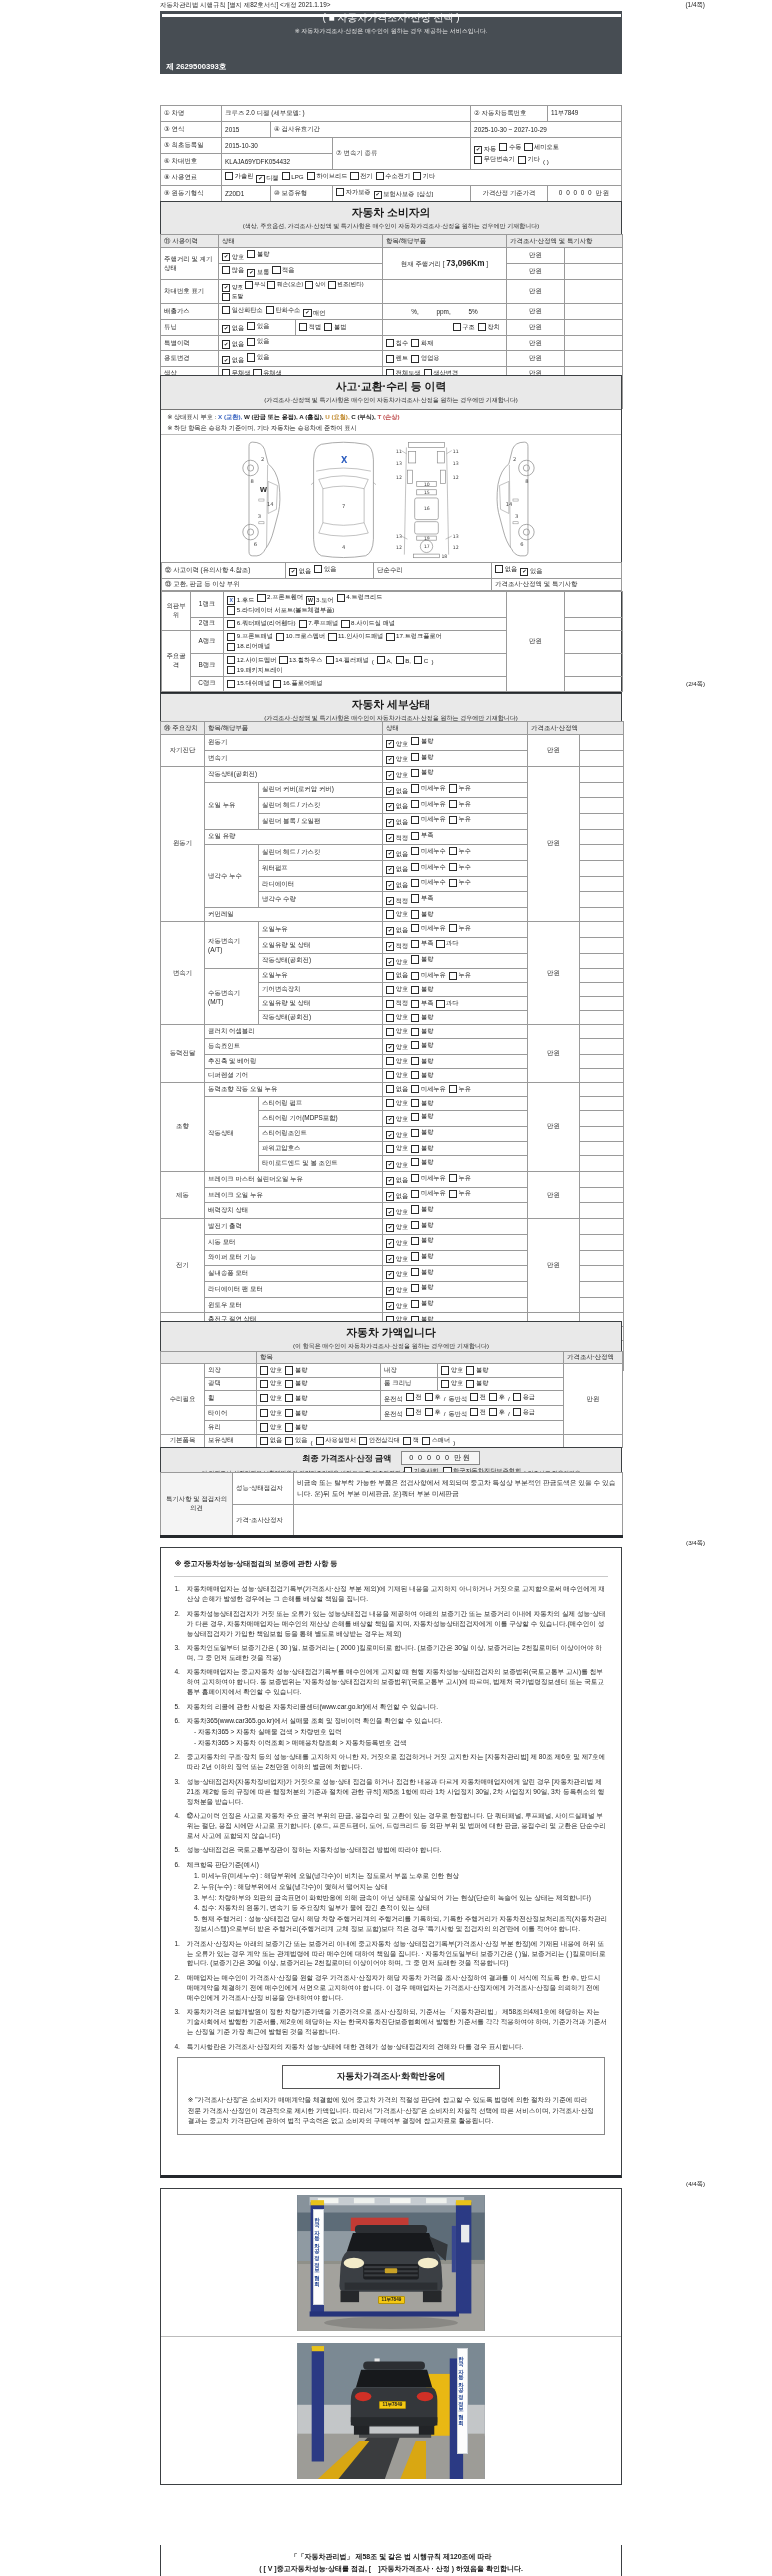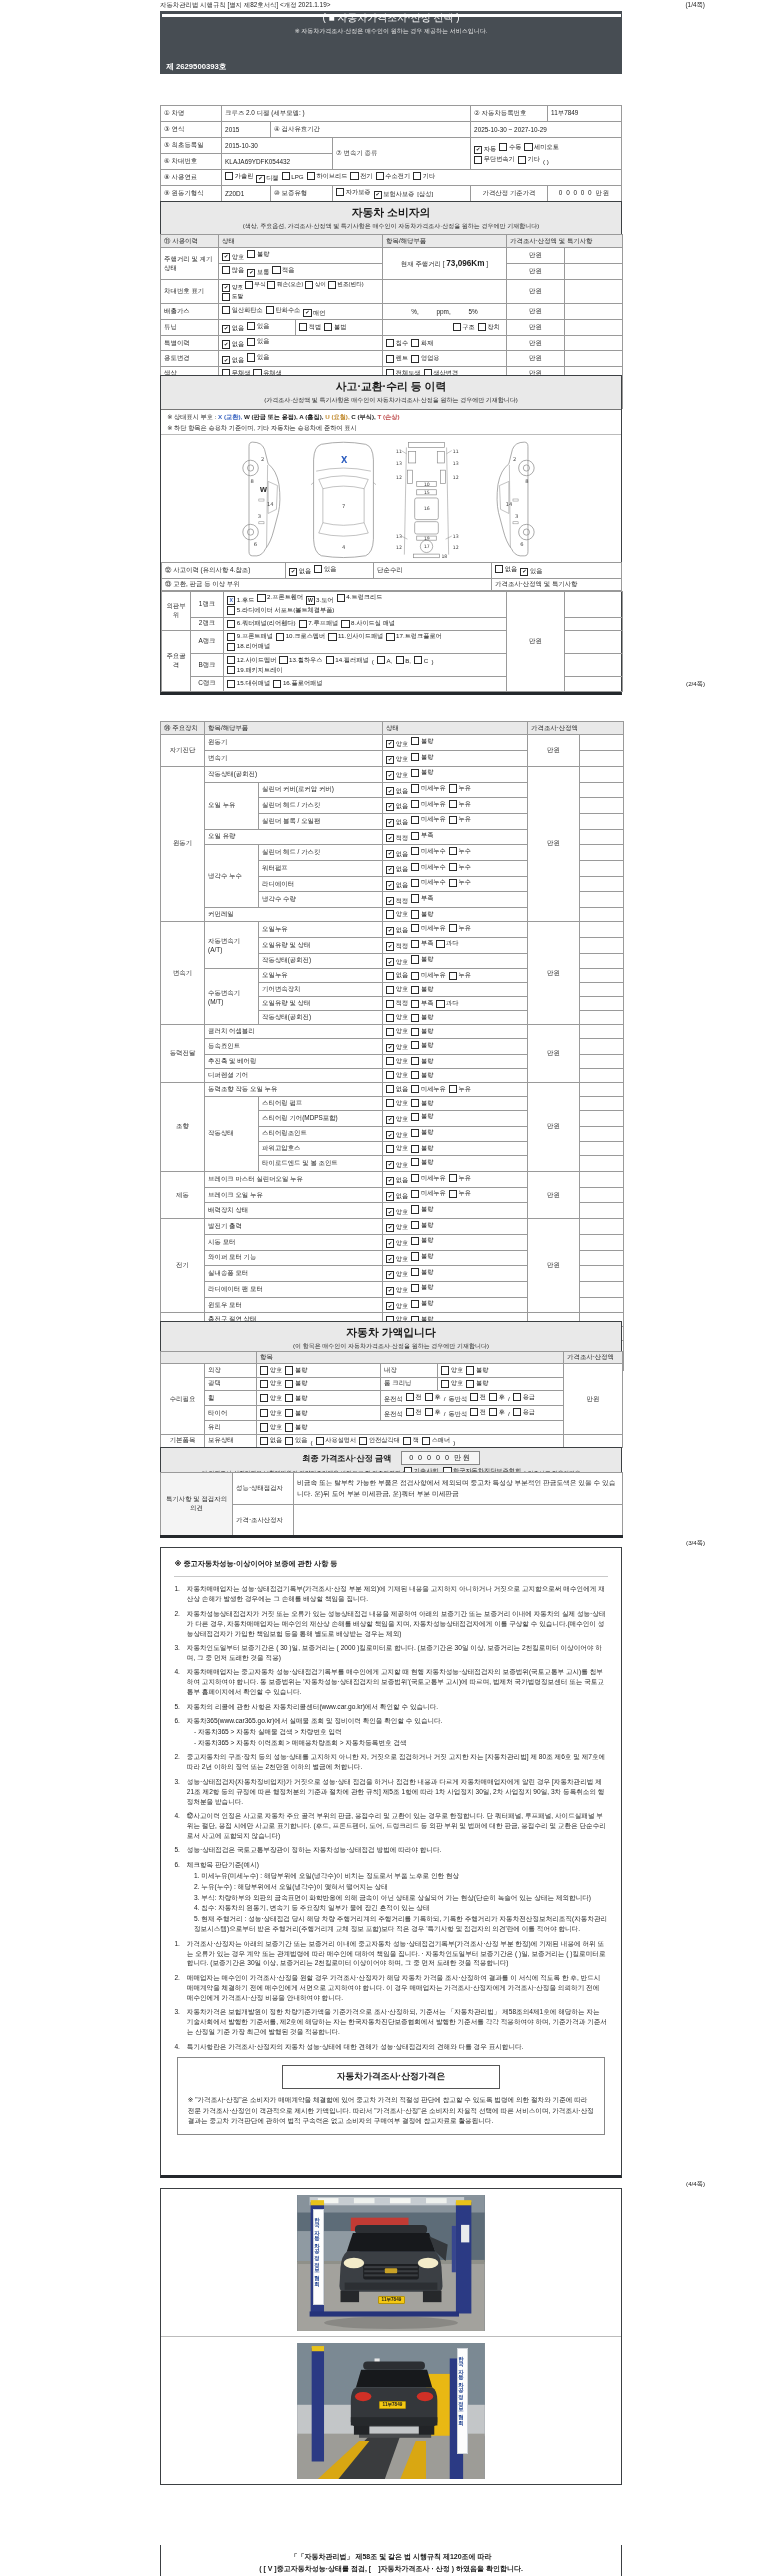--- a/index.html
+++ b/index.html
@@ -630,20 +630,24 @@
                 <span class="lb">16.플로어패널</span>
               </span></td>
         <td></td>
       </tr>
     </tbody>
       </table>
   </div>
 
   <div class="pm" style="top:680px">(2/4쪽)</div>
 
+  <div class="blk band" style="top:693px;height:28px">
+    <div class="bt">자동차 세부상태</div>
+    <div class="bn">(가격조사·산정액 및 특기사항은 매수인이 자동차가격조사·산정을 원하는 경우에만 기재합니다)</div>
+  </div>
 
   <table class="tb blk" style="top:721px">
     <colgroup>
         <col style="width:44px">
         <col style="width:54px">
         <col style="width:124px">
         <col style="width:145px">
         <col style="width:52px">
         <col style="width:44px">
       </colgroup>
@@ -1368,21 +1372,21 @@
       <td>가격·조사산정자</td>
       <td></td>
     </tr>
   </tbody>
     </table>
 
   <div class="pm" style="top:1539px">(3/4쪽)</div>
 
   <div class="blk notice" style="top:1547px">
     <div class="nt-body">
-      <div class="nt-h">※ 중고자동차성능·이상이어야 보증에 관한 사항 등</div>
+      <div class="nt-h">※ 중고자동차성능·상태점검의 보증에 관한 사항 등</div>
       <div>
           <div class="n-item">
             <span class="n-num">1.</span>
             <span class="n-txt">
               <div>자동차매매업자는 성능·상태점검기록부(가격조사·산정 부분 제외)에 기재된 내용을 고지하지 아니하거나 거짓으로 고지함으로써 매수인에게 재산상 손해가 발생한 경우에는 그 손해를 배상할 책임을 집니다.</div>
             </span>
           </div>
           <div class="n-item">
             <span class="n-num">2.</span>
             <span class="n-txt">
@@ -1473,21 +1477,21 @@
             </span>
           </div>
           <div class="n-item">
             <span class="n-num">4.</span>
             <span class="n-txt">
               <div>특기사항란은 가격조사·산정자의 자동차 성능·상태에 대한 견해가 성능·상태점검자의 견해와 다를 경우 표시합니다.</div>
             </span>
           </div>
         </div>
       <div class="prbox">
-        <div class="prbox-title">자동차가격조사·산정가격은</div>
+        <div class="prbox-title">자동차가격조사·화학반응에</div>
         <div class="prbox-text">※ "가격조사·산정"은 소비자가 매매계약을 체결함에 있어 중고차 가격의 적절성 판단에 참고할 수 있도록 법령에 의한 절차와 기준에 따라 전문 가격조사·산정인이 객관적으로 제시한 가액입니다. 따라서 "가격조사·산정"은 소비자의 자율적 선택에 따른 서비스이며, 가격조사·산정 결과는 중고차 가격판단에 관하여 법적 구속력은 없고 소비자의 구매여부 결정에 참고자료로 활용됩니다.</div>
       </div>
     </div>
   </div>
 
   <div class="pm" style="top:2180px">(4/4쪽)</div>
 
   <div class="blk photosec" style="top:2188px">
     <div class="ph-cell">
       <div class="photo">

